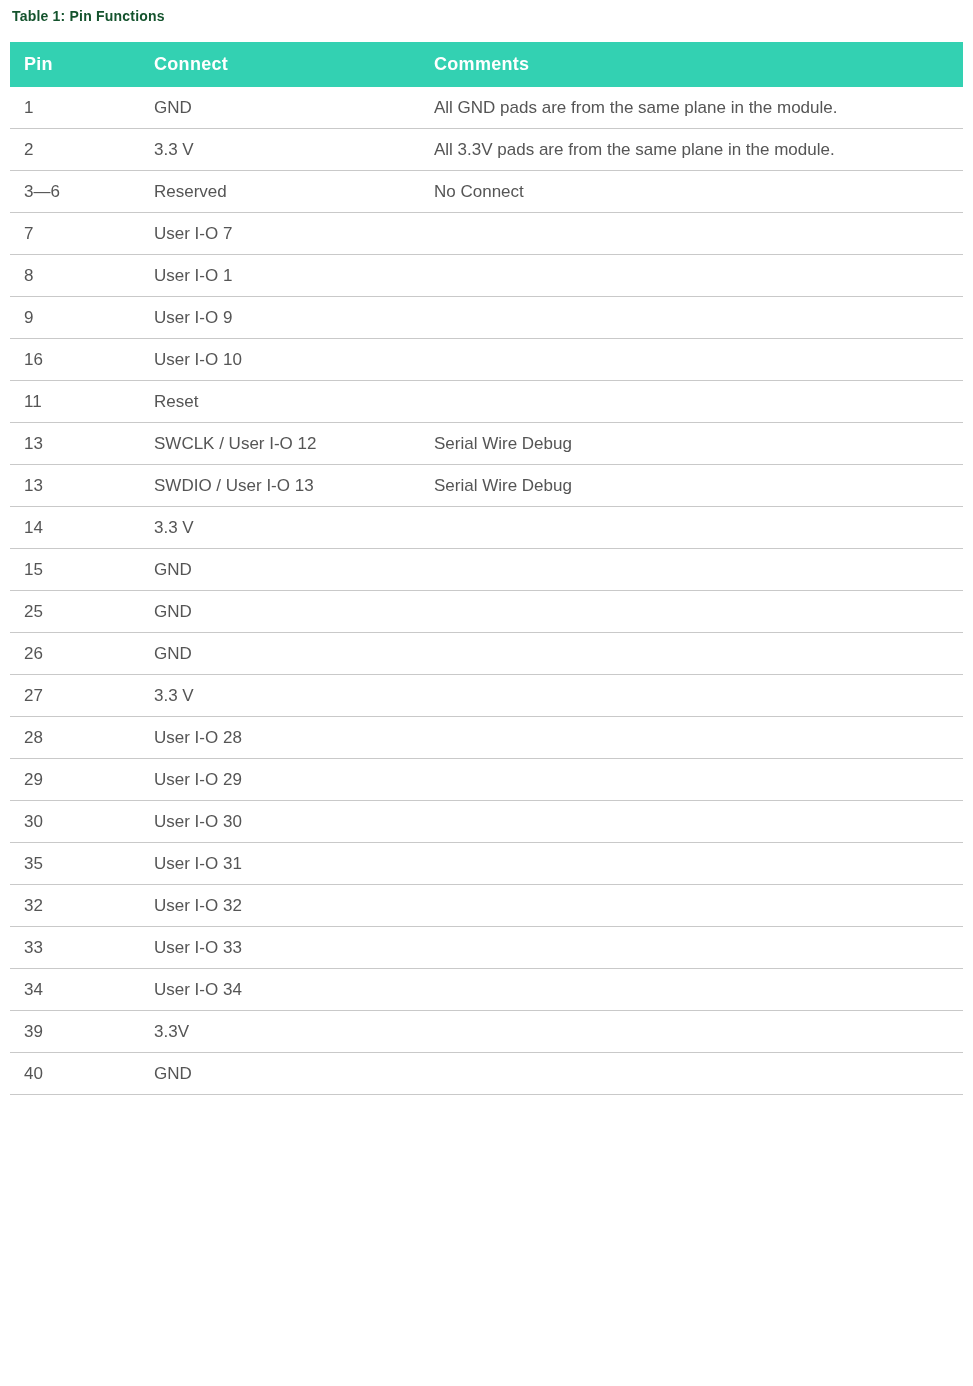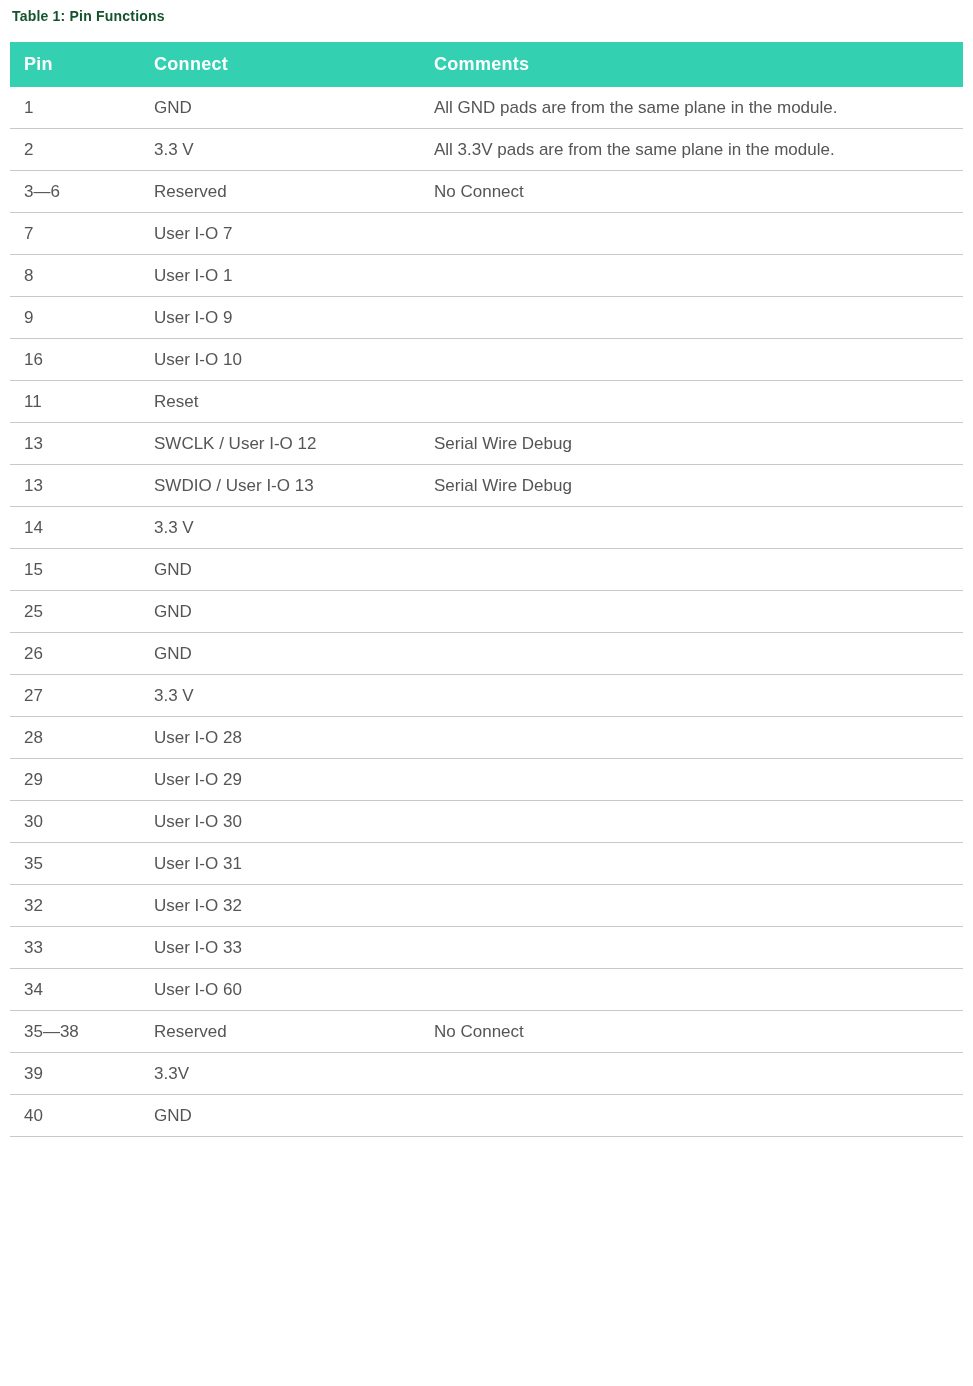--- a/index.html
+++ b/index.html
@@ -162,27 +162,22 @@
         <td>User I-O 32</td>
         <td></td>
       </tr>
       <tr>
         <td>33</td>
         <td>User I-O 33</td>
         <td></td>
       </tr>
       <tr>
         <td>34</td>
-        <td>User I-O 60</td>
+        <td>User I-O 34</td>
         <td></td>
-      </tr>
-      <tr>
-        <td>35—38</td>
-        <td>Reserved</td>
-        <td>No Connect</td>
       </tr>
       <tr>
         <td>39</td>
         <td>3.3V</td>
         <td></td>
       </tr>
       <tr>
         <td>40</td>
         <td>GND</td>
         <td></td>

